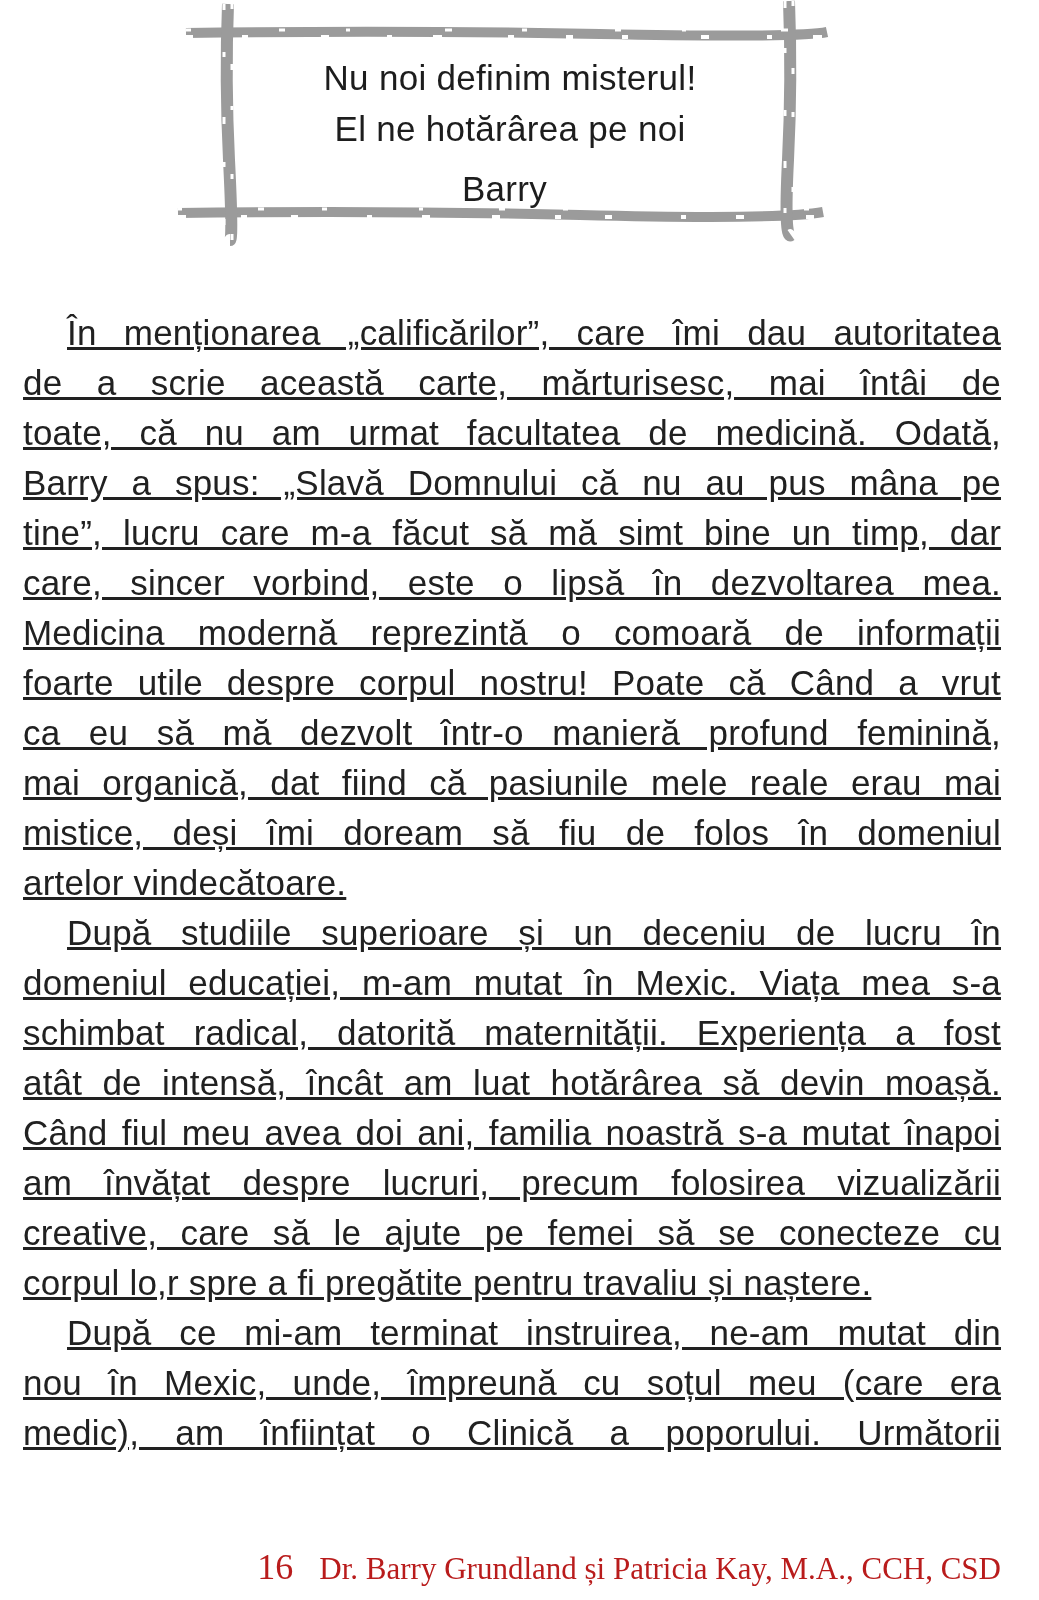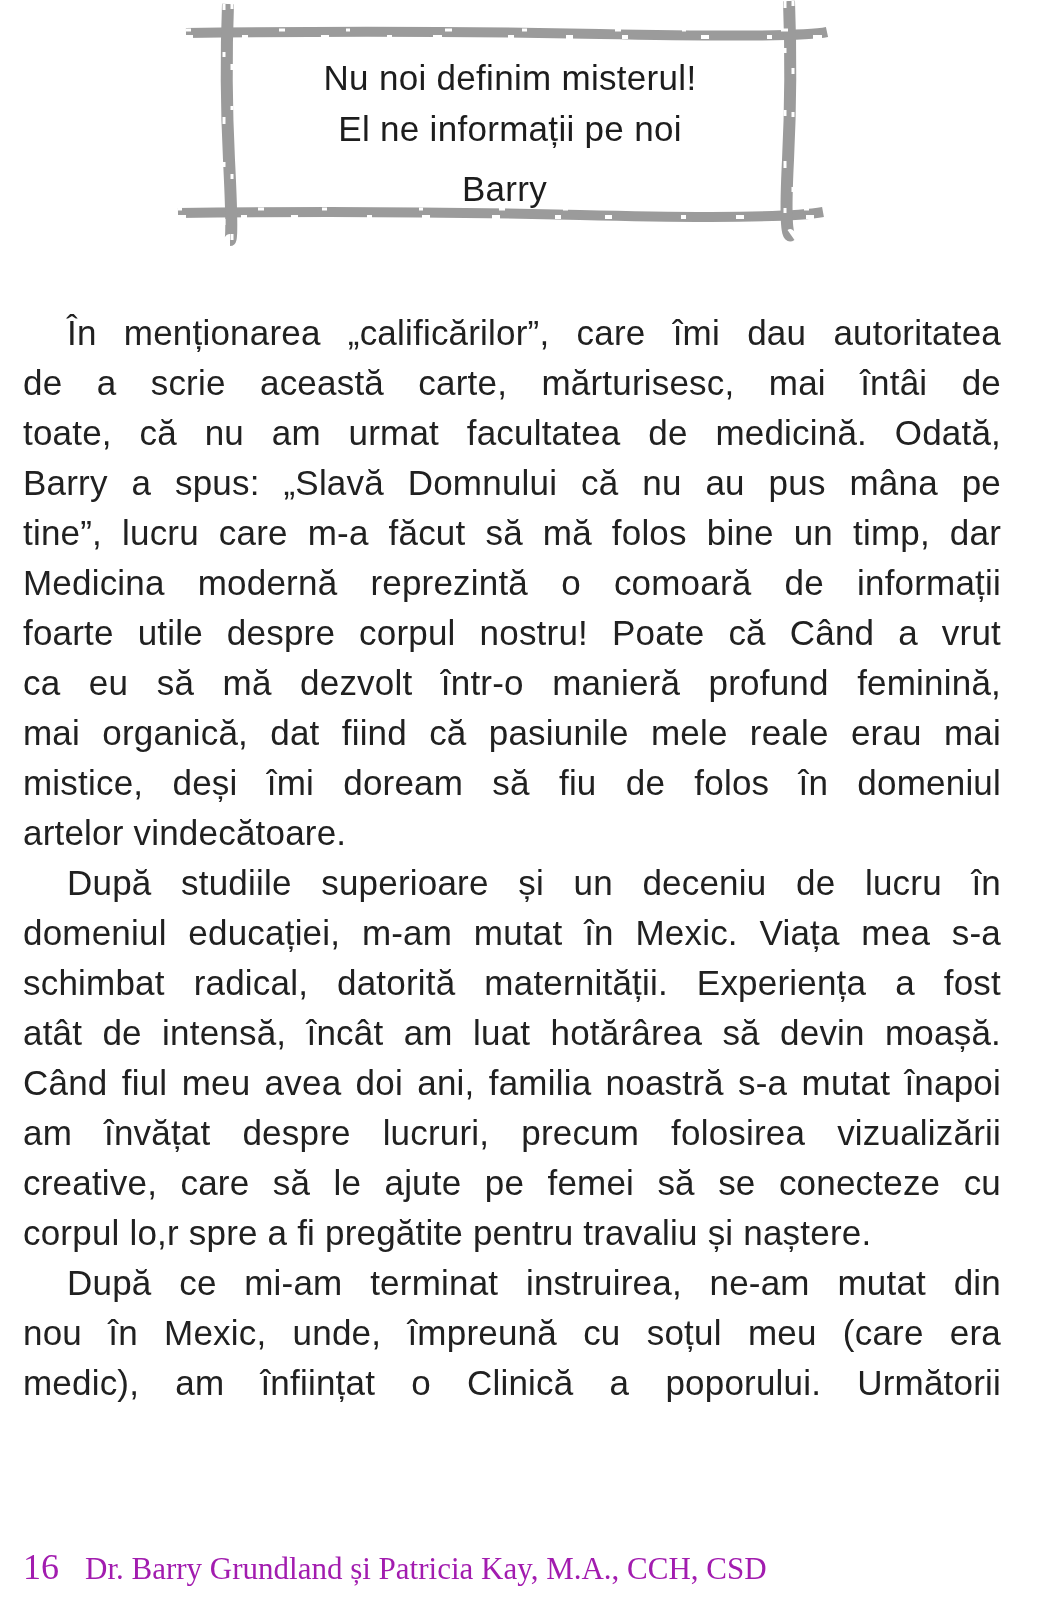--- a/index.html
+++ b/index.html
@@ -44,41 +44,42 @@
 
   
   .body-text {
     position: absolute;
     left: 23px;
     top: 308px;
     width: 978px;
     color: #212121;
     font-size: 35px;
   }
-  .para { margin: 0; }
+  .para { margin: 0; text-decoration: underline; }
   .bline {
     line-height: 50px;
     text-align: justify;
     text-align-last: justify;
     height: 50px;
     letter-spacing: 0.2px;
   }
   .bline.indent { padding-left: 44px; }
   .bline.endline { text-align-last: left; }
 
   
   .footer {
     position: absolute;
     left: 23px;
     top: 1547px;
     width: 978px;
     font-family: "Liberation Serif", "DejaVu Serif", serif;
-    color: #a21caf;
+    color: #b91c1c;
     line-height: 40px;
     white-space: nowrap;
+    text-align: right;
   }
   .footer .pagenum {
     font-size: 36px;
     margin-right: 26px;
   }
   .footer .booktitle {
     font-size: 31px;
   }
 </style>
 </head>
@@ -105,31 +106,32 @@
       <path d="M178,209 H823" stroke-width="3" stroke-dasharray="4 76 6 58 5 92"></path>
       <path d="M224,4 V240" stroke-width="3" stroke-dasharray="6 42 5 60 7 38 5 52"></path>
       <path d="M232,4 V240" stroke-width="3" stroke-dasharray="5 55 6 36 4 64"></path>
       <path d="M785,1 V235" stroke-width="3" stroke-dasharray="7 40 5 57 6 45"></path>
       <path d="M793,1 V235" stroke-width="3" stroke-dasharray="5 62 6 38 5 70"></path>
     </g>
   </svg>
 
   <div class="quote-text">
     <div class="quote-line1">Nu noi definim misterul!</div>
-    <div class="quote-line2">El ne informații pe noi</div>
+    <div class="quote-line2">El ne hotărârea pe noi</div>
     <div class="quote-attr">Barry</div>
   </div>
 
   <div class="body-text" id="body-text">
       <div class="para">
         <div class="bline indent">În menționarea „calificărilor”, care îmi dau autoritatea</div>
         <div class="bline">de a scrie această carte, mărturisesc, mai întâi de</div>
         <div class="bline">toate, că nu am urmat facultatea de medicină. Odată,</div>
         <div class="bline">Barry a spus: „Slavă Domnului că nu au pus mâna pe</div>
-        <div class="bline">tine”, lucru care m-a făcut să mă folos bine un timp, dar</div>
+        <div class="bline">tine”, lucru care m-a făcut să mă simt bine un timp, dar</div>
+        <div class="bline">care, sincer vorbind, este o lipsă în dezvoltarea mea.</div>
         <div class="bline">Medicina modernă reprezintă o comoară de informații</div>
         <div class="bline">foarte utile despre corpul nostru! Poate că Când a vrut</div>
         <div class="bline">ca eu să mă dezvolt într-o manieră profund feminină,</div>
         <div class="bline">mai organică, dat fiind că pasiunile mele reale erau mai</div>
         <div class="bline">mistice, deși îmi doream să fiu de folos în domeniul</div>
         <div class="bline endline">artelor vindecătoare.</div>
       </div>
       <div class="para">
         <div class="bline indent">După studiile superioare și un deceniu de lucru în</div>
         <div class="bline">domeniul educației, m-am mutat în Mexic. Viața mea s-a</div>

